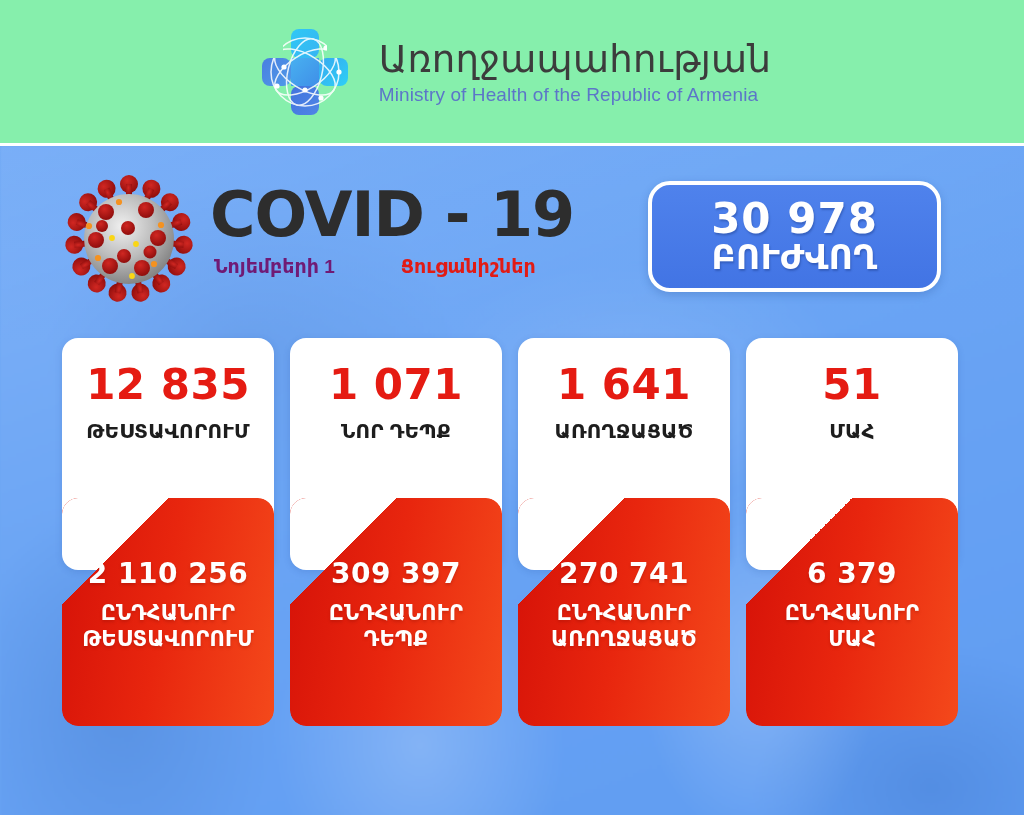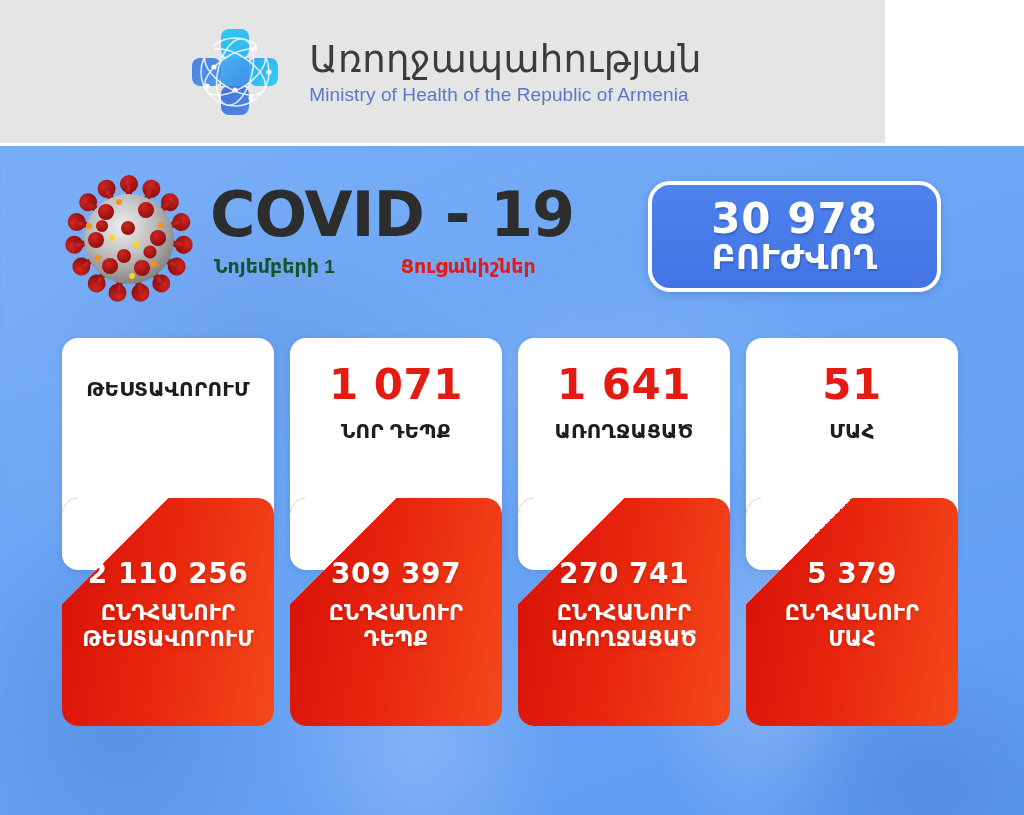--- a/index.html
+++ b/index.html
@@ -15,23 +15,23 @@
     overflow: hidden;
     font-family: "Liberation Sans", "DejaVu Sans", sans-serif;
     background: #ffffff;
     -webkit-font-smoothing: antialiased;
   }
 
   
   .header-band {
     position: absolute;
     left: 0; top: 0;
-    width: 885px;
+    width: 1024px;
     height: 143px;
-    background: #e5e5e5;
+    background: #86efac;
     display: flex;
     align-items: center;
     justify-content: center;
     gap: 22px;
   }
   .logo-mark {
     width: 104px;
     height: 104px;
     flex: 0 0 auto;
     display: block;
@@ -113,21 +113,21 @@
   .title-sub-row {
     display: flex;
     align-items: baseline;
     gap: 66px;
     margin-top: 9px;
     padding-left: 4px;
   }
   .date-label {
     font-size: 19px;
     font-weight: 700;
-    color: #14532d;
+    color: #701a75;
   }
   .indicators-label {
     font-size: 19px;
     font-weight: 700;
     color: #e11b15;
   }
 
   
   .badge {
     position: absolute;
@@ -406,20 +406,21 @@
     <div class="badge">
       <div class="badge-number">30 978</div>
       <div class="badge-label">ԲՈՒԺՎՈՂ</div>
     </div>
 
     <div class="cards-row">
 
       <div class="stat-card">
         <div class="card-white">
           <div class="card-white-inner">
+            <div class="daily-number">12 835</div>
             <div class="daily-label">ԹԵՍՏԱՎՈՐՈՒՄ</div>
           </div>
         </div>
         <div class="card-red">
           <div class="card-red-inner">
             <div class="total-number">2 110 256</div>
             <div class="total-label">
               <div>ԸՆԴՀԱՆՈՒՐ</div>
               <div>ԹԵՍՏԱՎՈՐՈՒՄ</div>
             </div>
@@ -465,21 +466,21 @@
 
       <div class="stat-card">
         <div class="card-white">
           <div class="card-white-inner">
             <div class="daily-number">51</div>
             <div class="daily-label">ՄԱՀ</div>
           </div>
         </div>
         <div class="card-red">
           <div class="card-red-inner">
-            <div class="total-number">5 379</div>
+            <div class="total-number">6 379</div>
             <div class="total-label">
               <div>ԸՆԴՀԱՆՈՒՐ</div>
               <div>ՄԱՀ</div>
             </div>
           </div>
         </div>
       </div>
 
     </div>
   </div>

